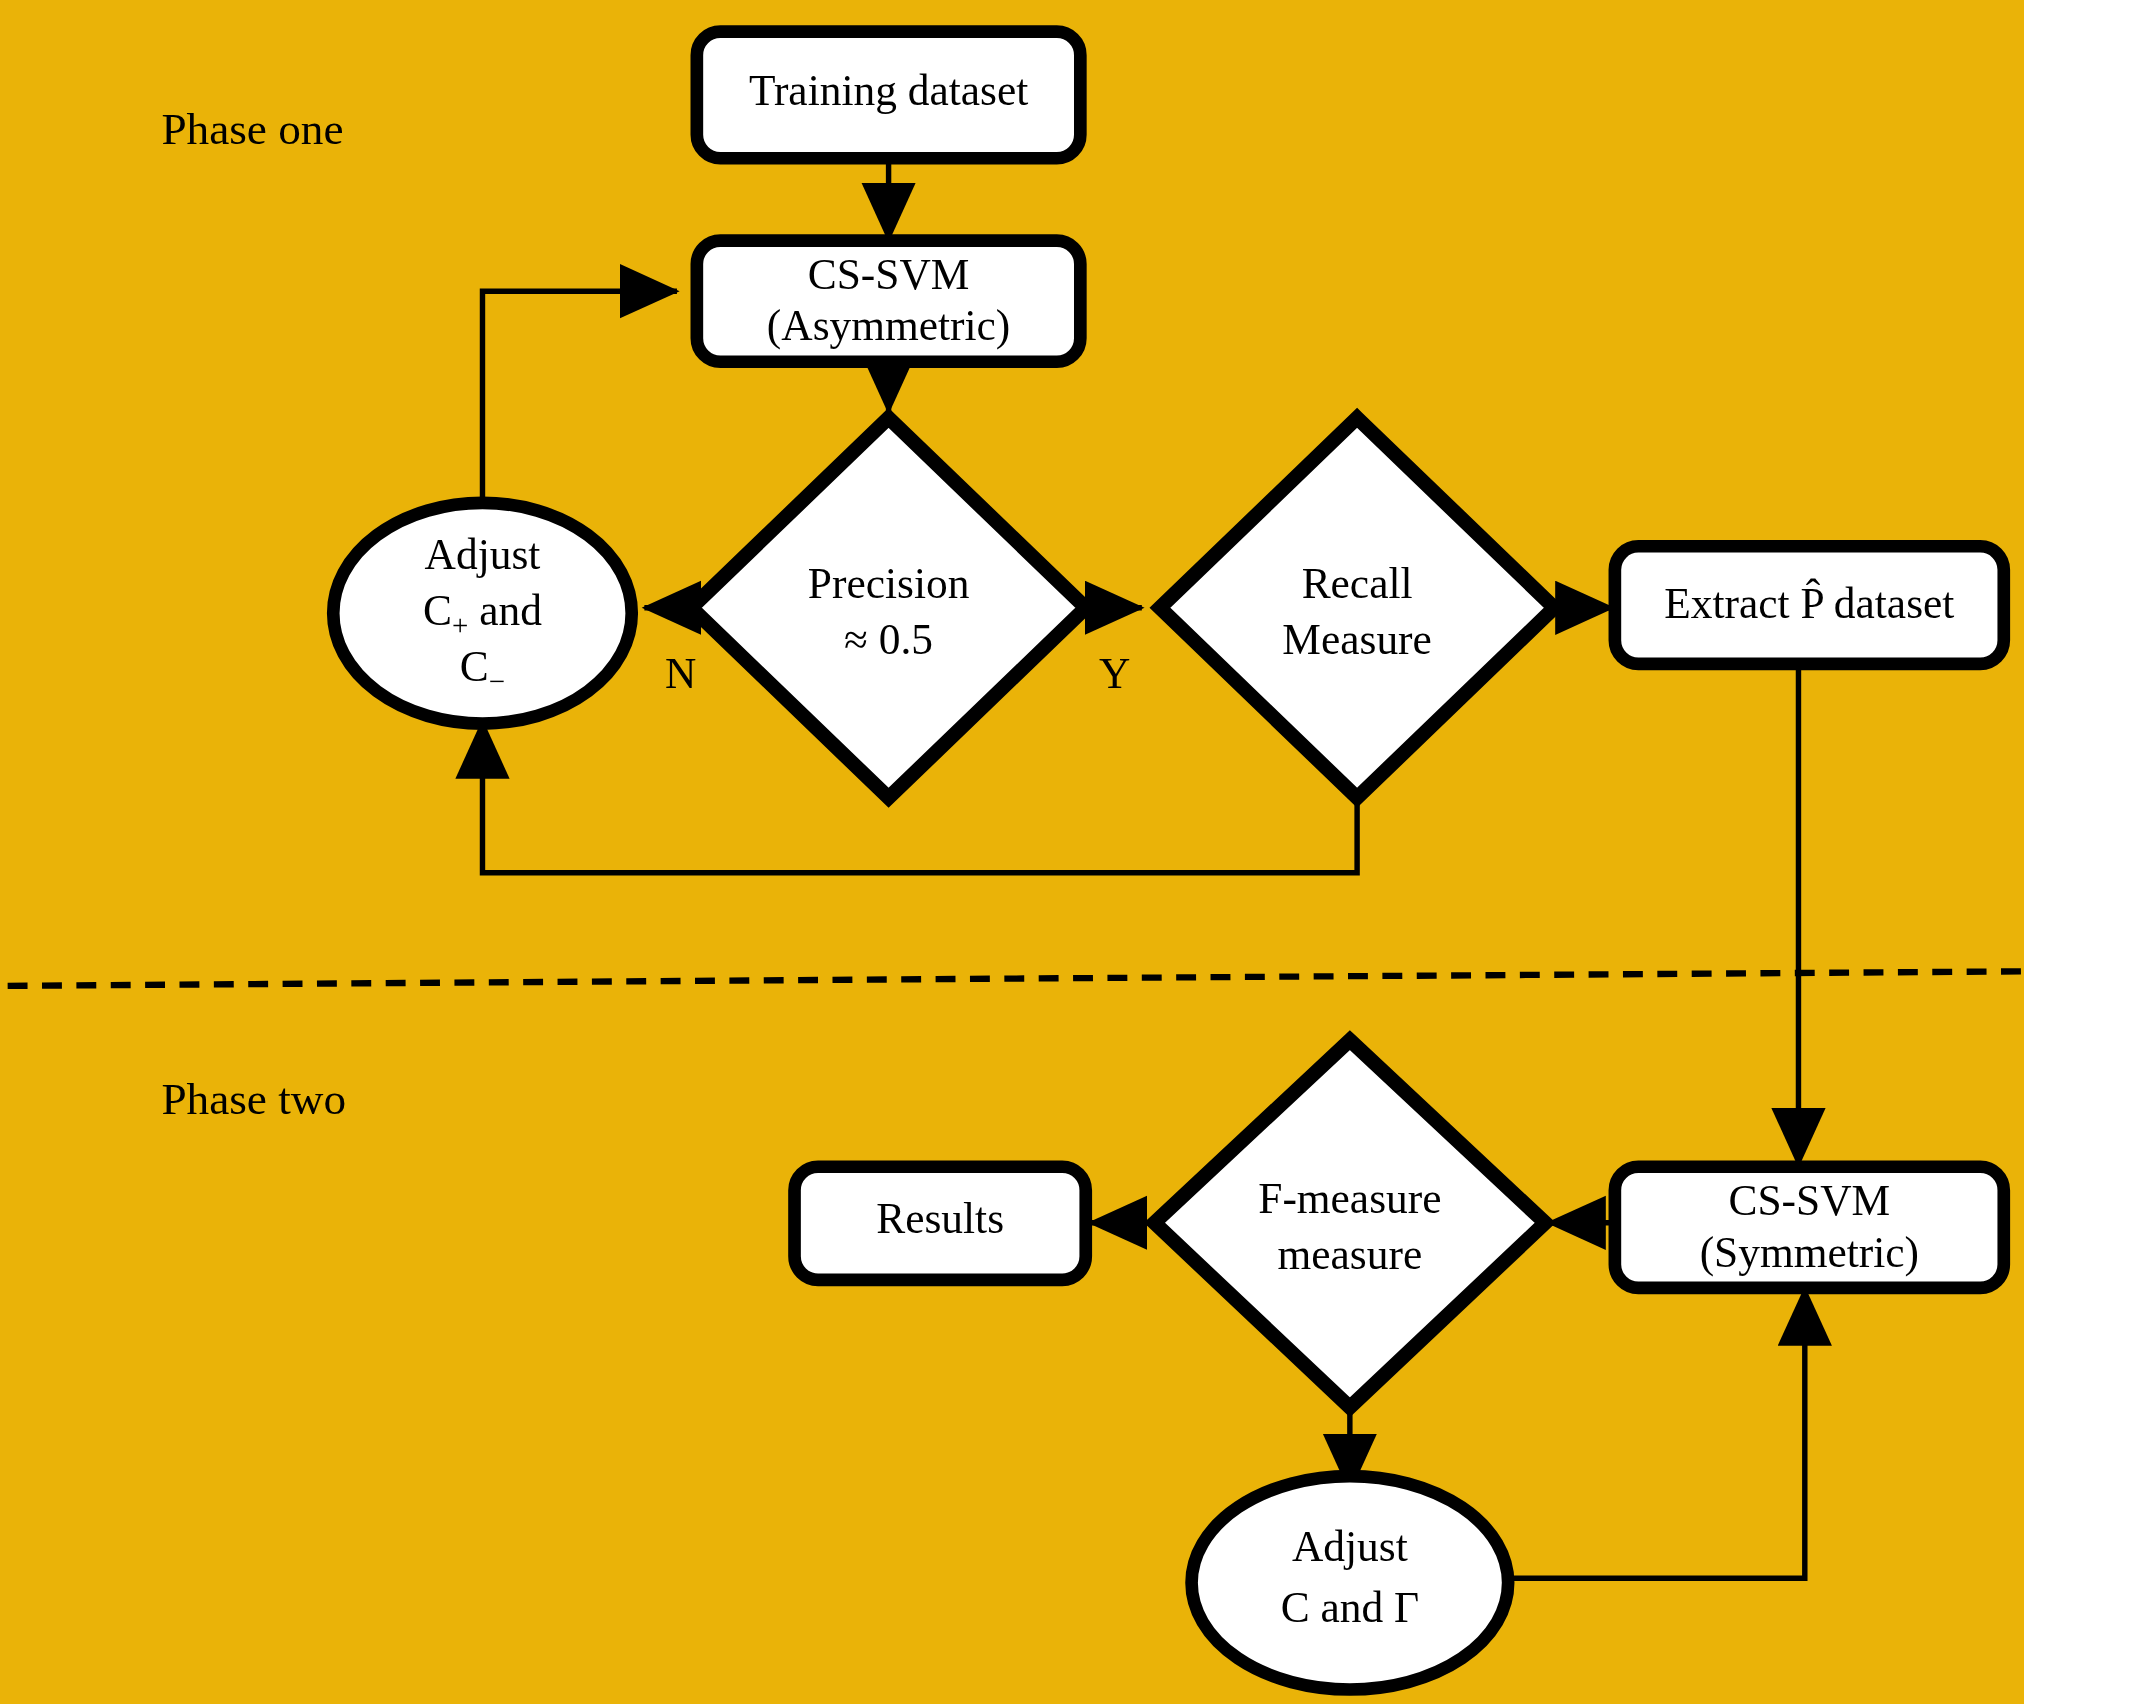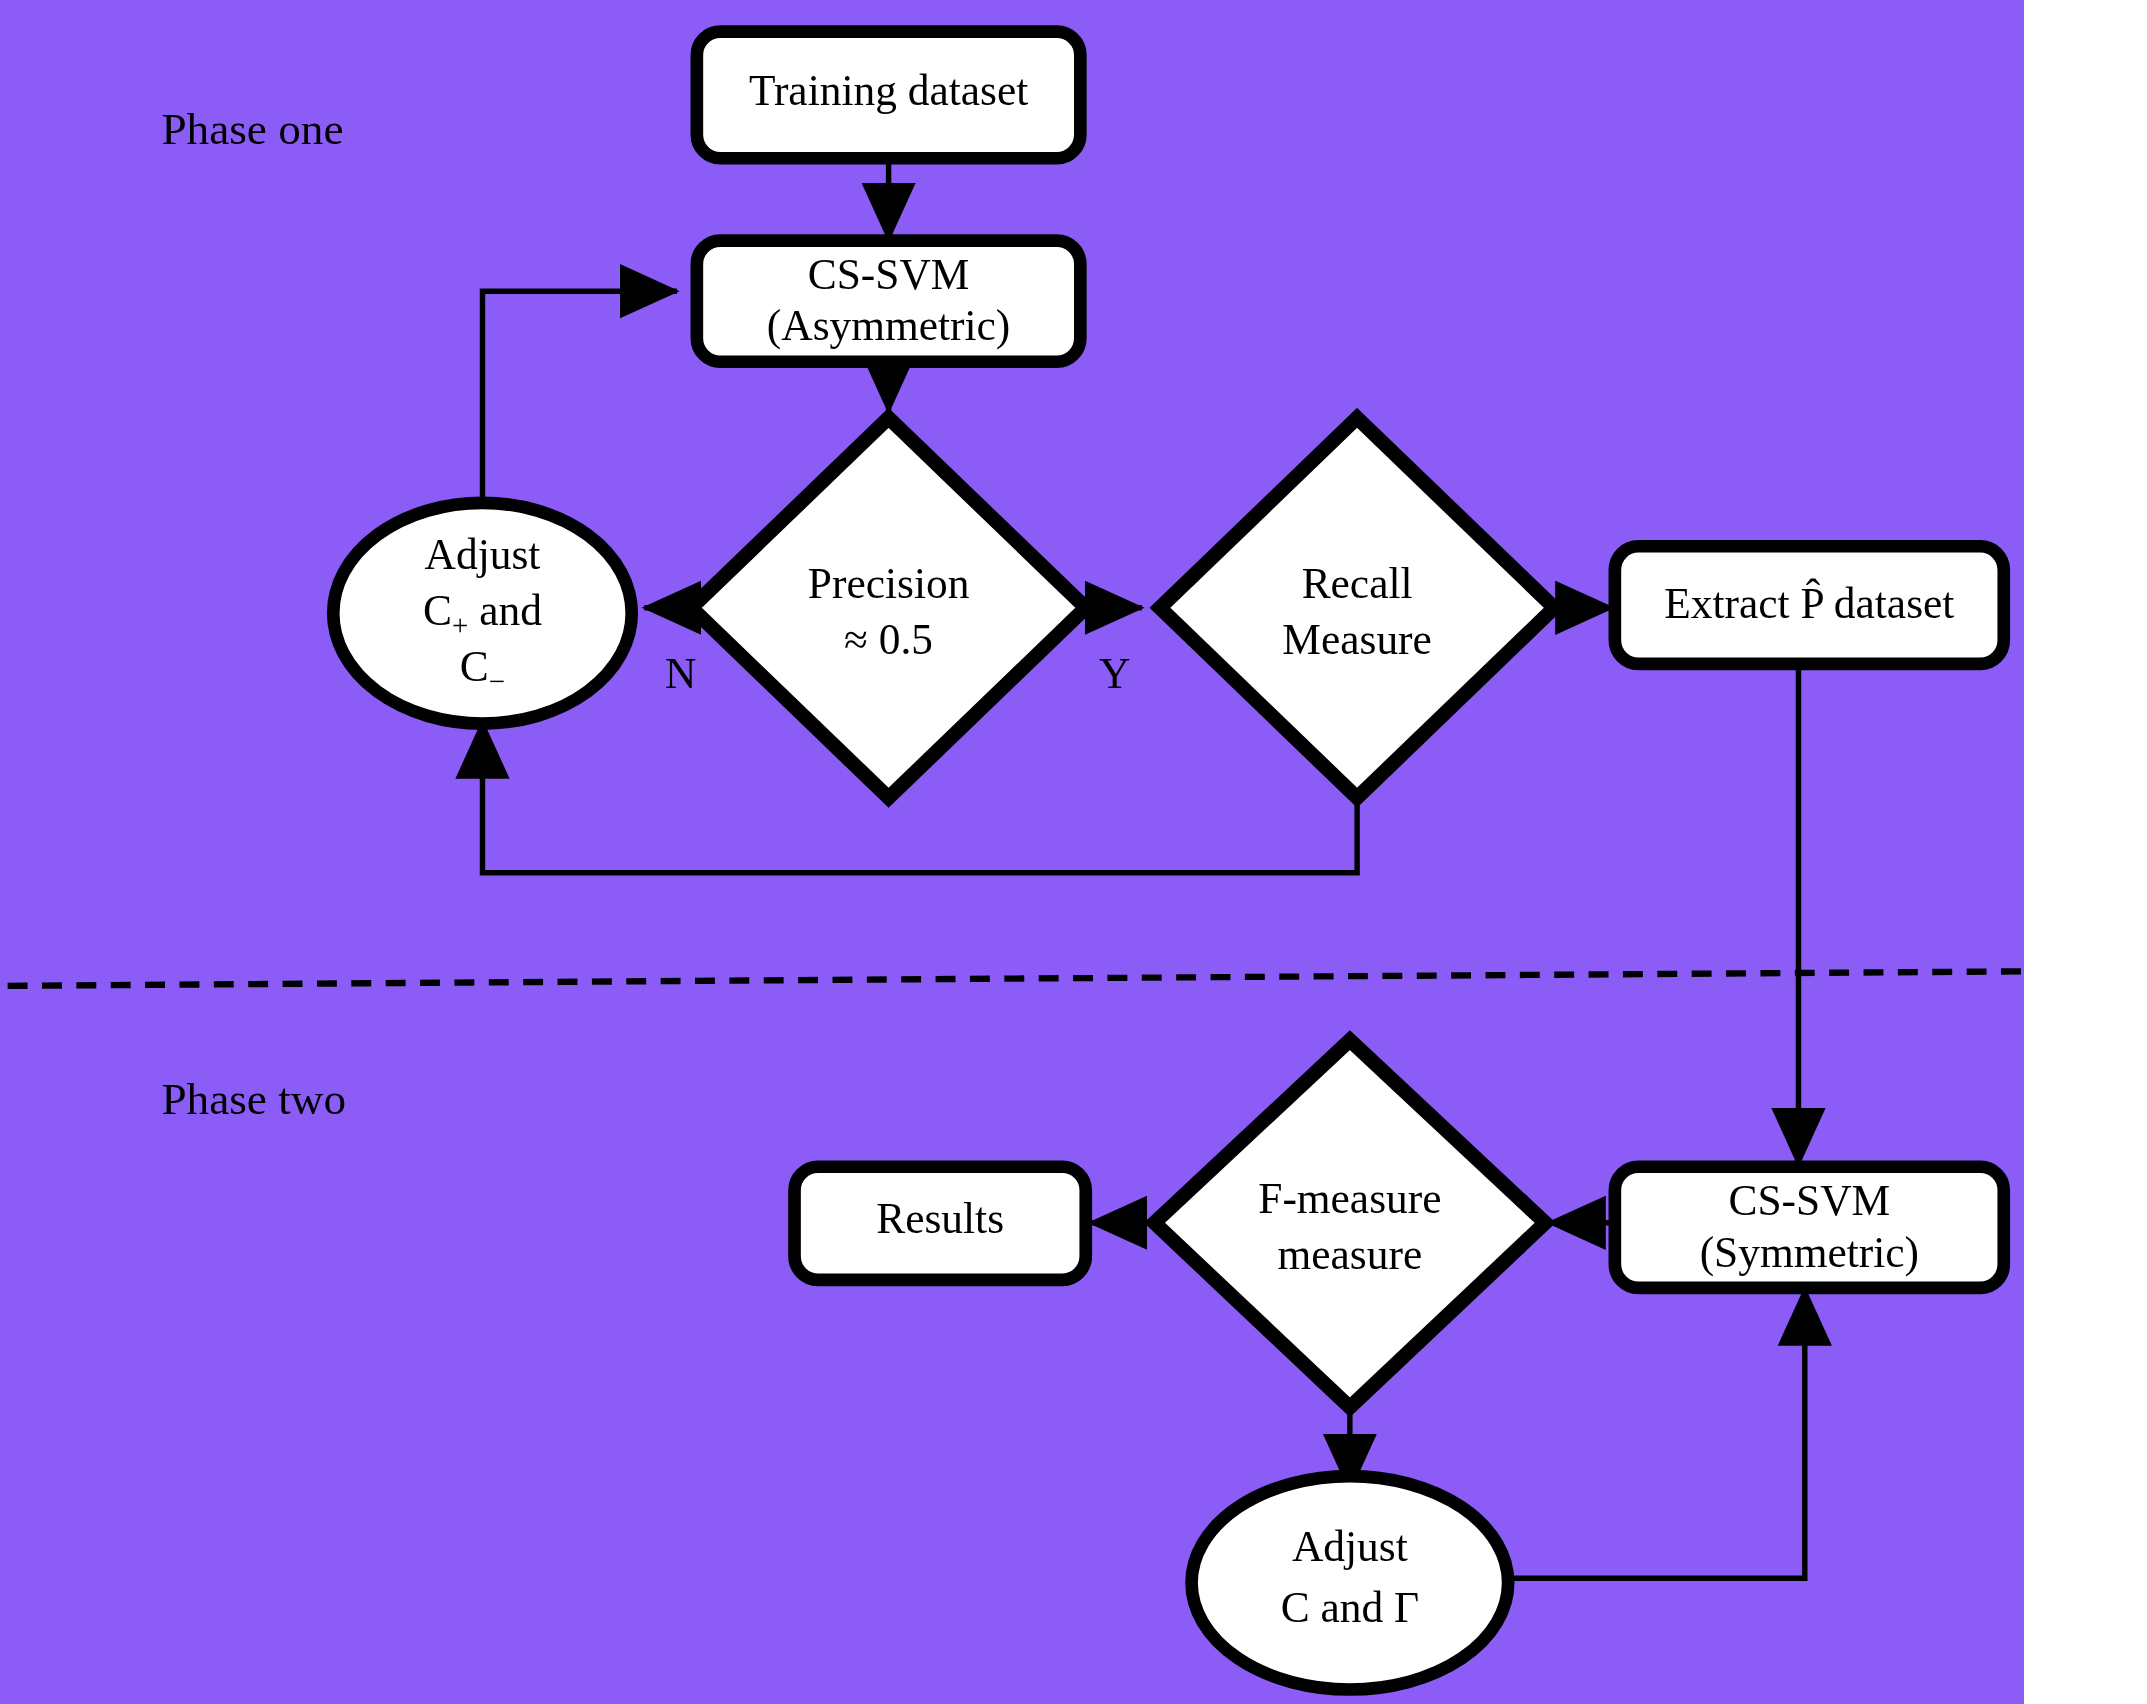--- a/index.html
+++ b/index.html
@@ -4,21 +4,21 @@
 <style>
   html, body {
     margin: 0;
     padding: 0;
     background: #ffffff;
   }
   #page {
     position: relative;
     width: 2024px;
     height: 1704px;
-    background: #8b5cf6;
+    background: #eab308;
     overflow: hidden;
     font-family: "Liberation Serif", "DejaVu Serif", serif;
   }
   svg.flow {
     position: absolute;
     top: 0; left: 0;
     width: 2148px;
     height: 1704px;
   }
   .node-shape {

